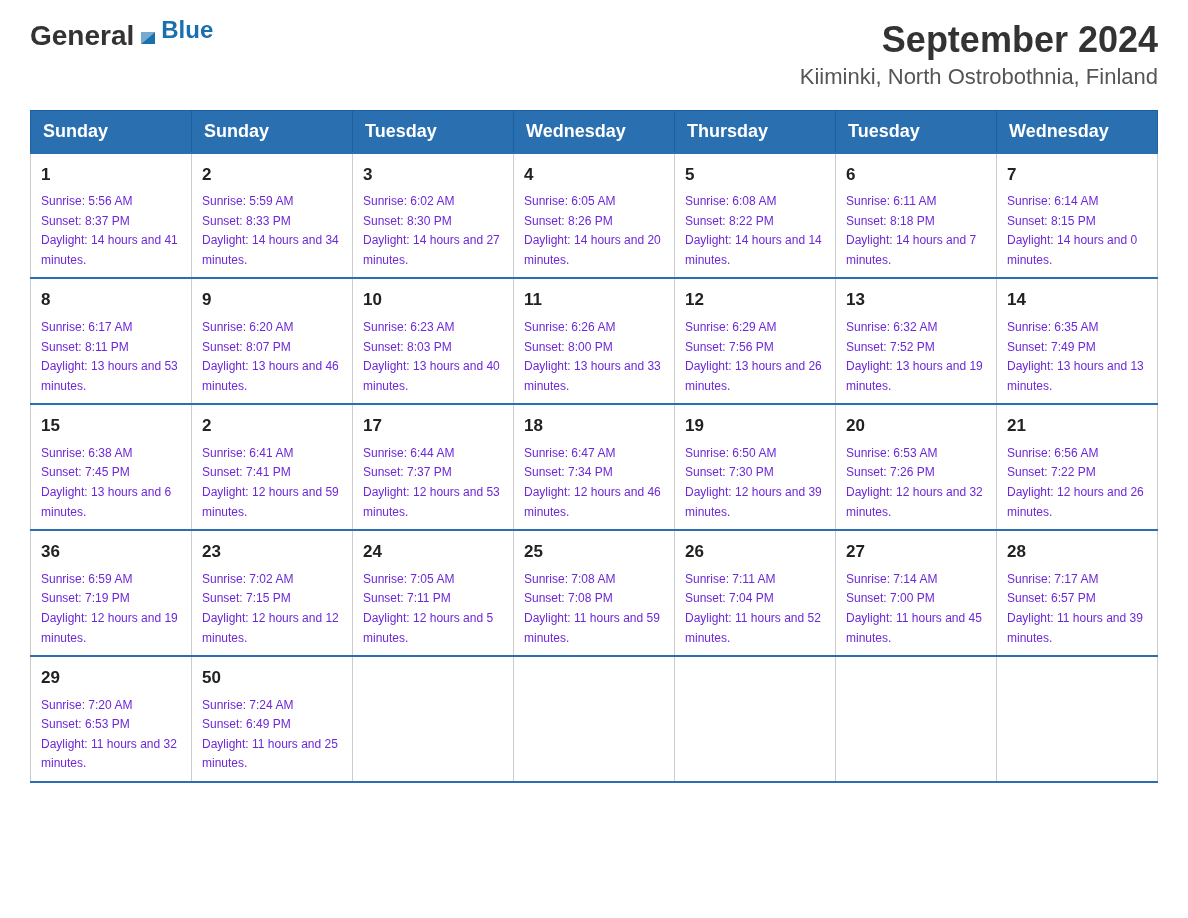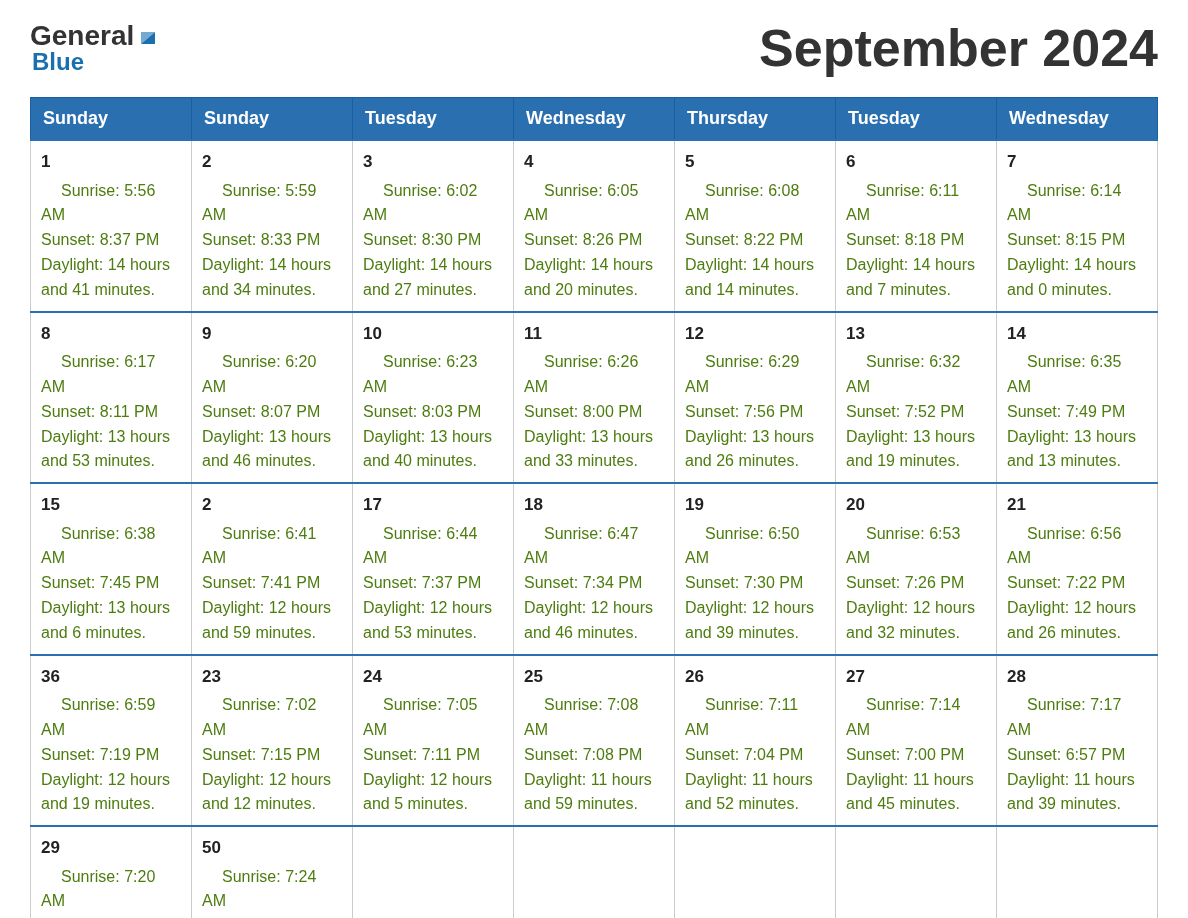--- a/index.html
+++ b/index.html
@@ -13,21 +13,21 @@
     .header {
       display: flex;
       justify-content: space-between;
       align-items: flex-start;
       margin-bottom: 20px;
     }
     .title-section {
       text-align: right;
     }
     .month-title {
-      font-size: 52px;
+      font-size: 36px;
       font-weight: bold;
       color: #333;
       line-height: 1.1;
     }
     .location {
       font-size: 22px;
       color: #555;
       margin-top: 4px;
     }
     .calendar-table {
@@ -58,31 +58,30 @@
       border-bottom: 2px solid #2a6faf;
     }
     .day-number {
       font-size: 17px;
       font-weight: bold;
       color: #222;
       display: block;
       margin-bottom: 4px;
     }
     .day-info {
-      font-size: 16px;
-      color: #4d7c0f;
+      font-size: 12px;
+      color: #6d28d9;
       line-height: 1.55;
-      margin-left: 20px;
     }
     .empty-cell {
       background: #fff;
     }
     .logo-container {
       display: flex;
-      flex-direction: column;
+      flex-direction: row;
       align-items: flex-start;
     }
     .logo-line1 {
       display: flex;
       align-items: center;
     }
     .logo-line2 {
       display: flex;
       align-items: center;
       margin-top: -4px;
@@ -100,20 +99,21 @@
         <polygon points="4,18 18,18 18,6" fill="#1a6faf"></polygon>
         <polygon points="4,6 18,6 4,18" fill="#1a6faf" opacity="0.6"></polygon>
       </svg>
     </div>
     <div class="logo-line2">
       <span style="font-size:24px;font-weight:bold;color:#1a6faf;font-family:Arial,sans-serif;">Blue</span>
     </div>
   </div>
   <div class="title-section">
     <div class="month-title">September 2024</div>
+    <div class="location">Kiiminki, North Ostrobothnia, Finland</div>
   </div>
 </div>
 
 <table class="calendar-table">
   <thead>
     <tr>
       <th>Sunday</th>
       <th>Sunday</th>
       <th>Tuesday</th>
       <th>Wednesday</th>

